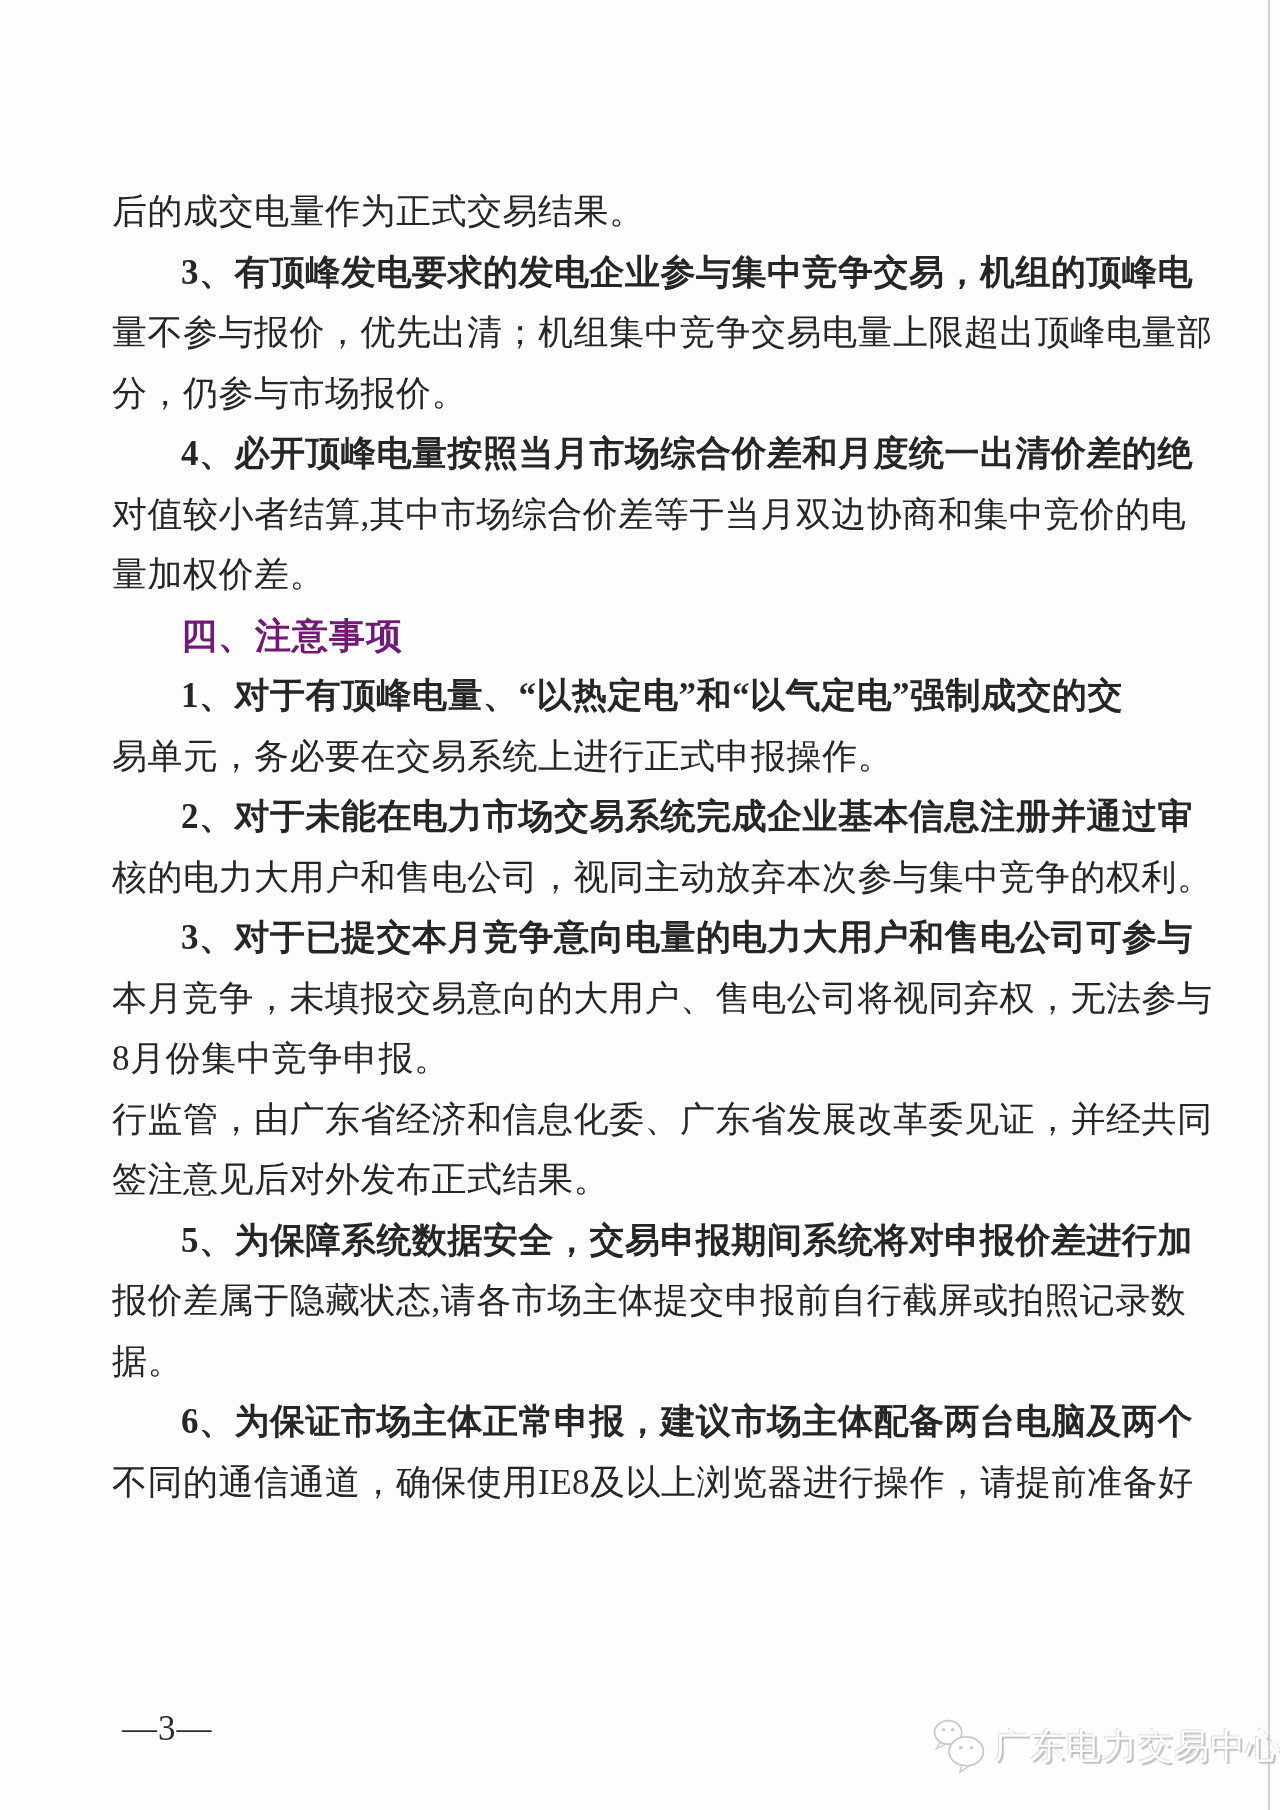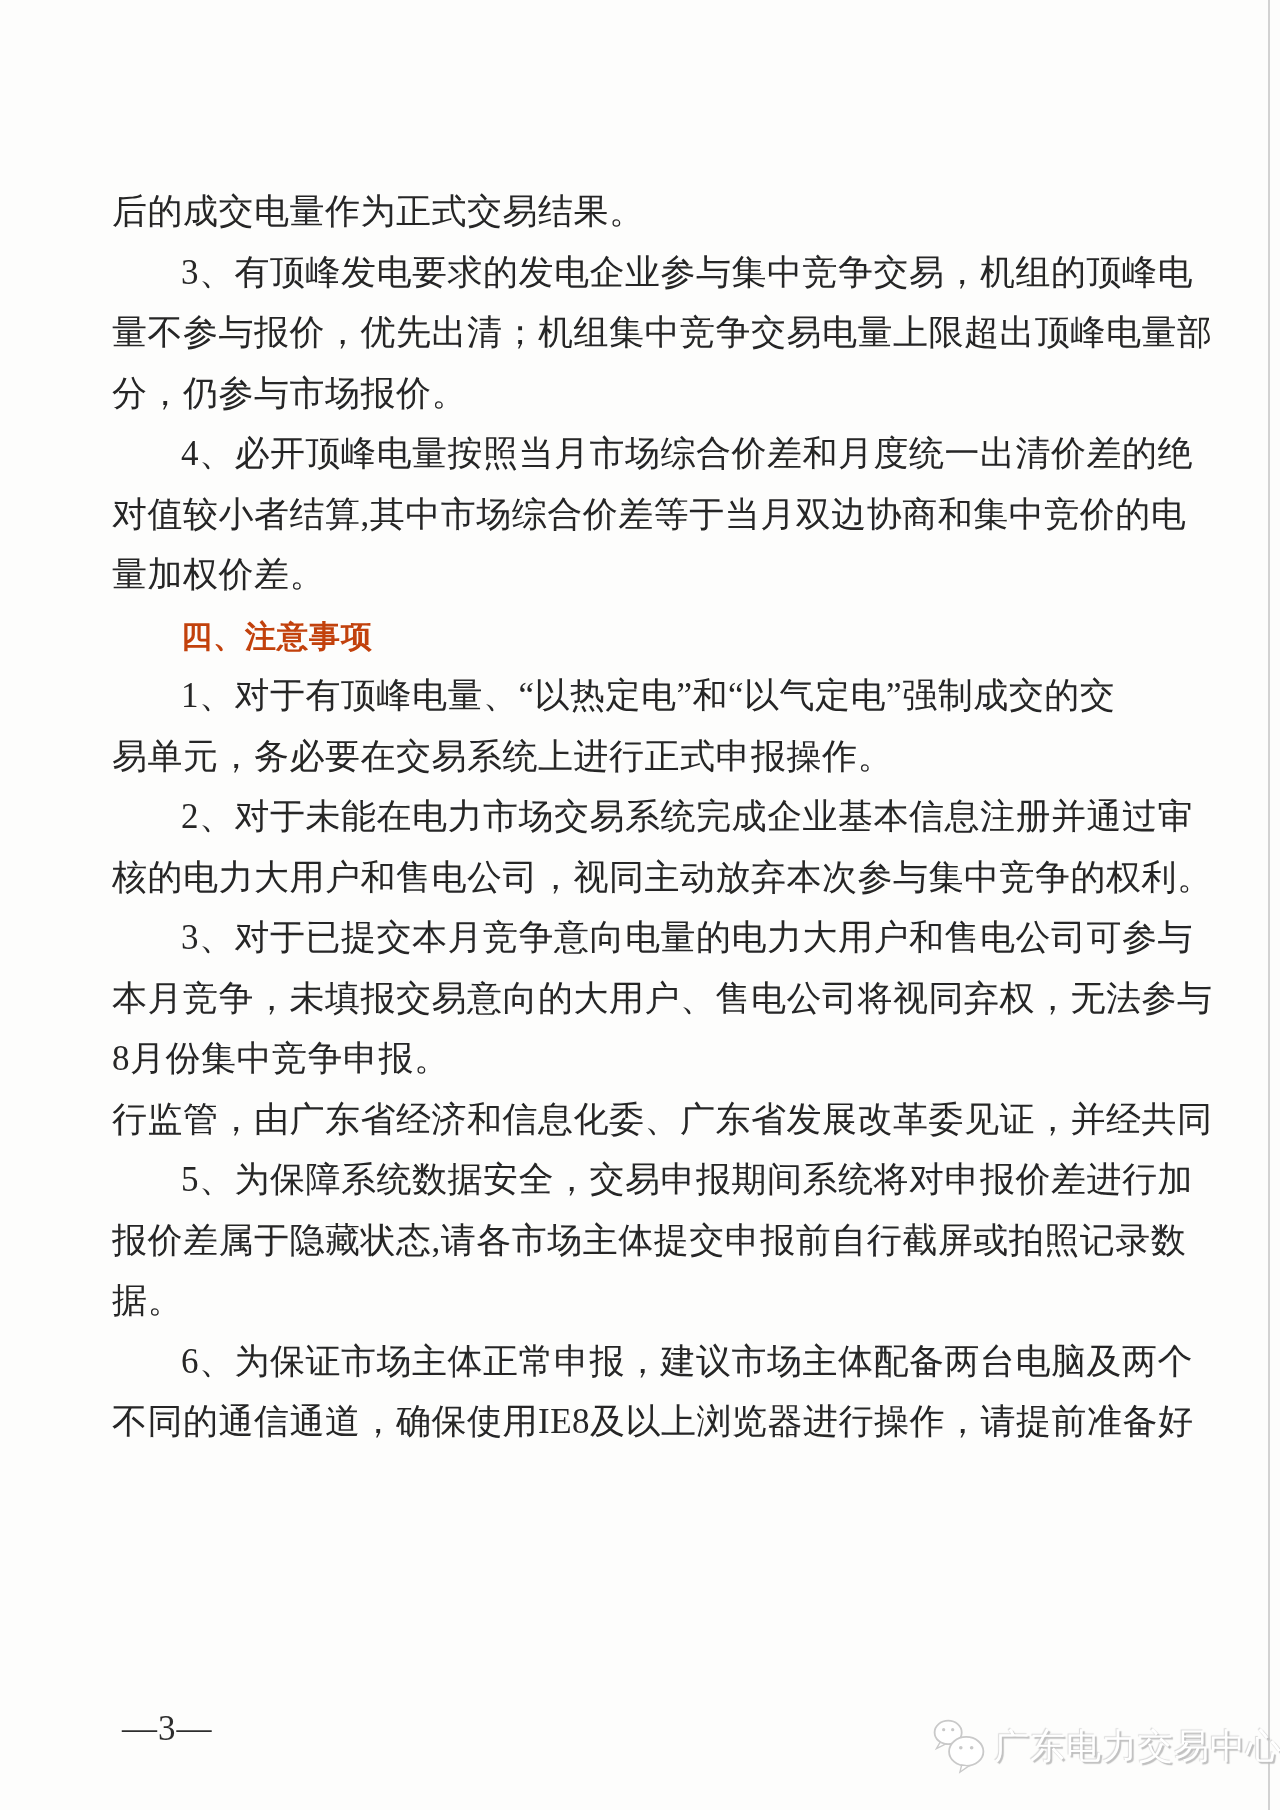--- a/index.html
+++ b/index.html
@@ -24,26 +24,27 @@
   .doc-line {
     height: 60.5px;
     line-height: 60.5px;
     font-size: 35px;
     color: #262626;
     letter-spacing: 0.5px;
     white-space: nowrap;
   }
   .doc-line.indent {
     padding-left: 69px;
+    font-weight: bold;
   }
   .doc-line.heading {
     font-family: "DejaVu Sans", "Liberation Sans", sans-serif;
     font-weight: 700;
-    font-size: 31px;
-    color: #c2410c;
+    font-size: 36px;
+    color: #701a75;
     letter-spacing: 1px;
   }
   .page-number {
     position: absolute;
     left: 122px;
     top: 1705px;
     font-size: 35px;
     line-height: 48px;
     color: #2d2d2d;
     letter-spacing: 1px;
@@ -92,20 +93,21 @@
       <div class="doc-line">量加权价差。</div>
       <div class="doc-line indent heading">四、注意事项</div>
       <div class="doc-line indent">1、对于有顶峰电量、“以热定电”和“以气定电”强制成交的交</div>
       <div class="doc-line">易单元，务必要在交易系统上进行正式申报操作。</div>
       <div class="doc-line indent">2、对于未能在电力市场交易系统完成企业基本信息注册并通过审</div>
       <div class="doc-line">核的电力大用户和售电公司，视同主动放弃本次参与集中竞争的权利。</div>
       <div class="doc-line indent">3、对于已提交本月竞争意向电量的电力大用户和售电公司可参与</div>
       <div class="doc-line">本月竞争，未填报交易意向的大用户、售电公司将视同弃权，无法参与</div>
       <div class="doc-line">8月份集中竞争申报。</div>
       <div class="doc-line">行监管，由广东省经济和信息化委、广东省发展改革委见证，并经共同</div>
+      <div class="doc-line">签注意见后对外发布正式结果。</div>
       <div class="doc-line indent">5、为保障系统数据安全，交易申报期间系统将对申报价差进行加</div>
       <div class="doc-line">报价差属于隐藏状态,请各市场主体提交申报前自行截屏或拍照记录数</div>
       <div class="doc-line">据。</div>
       <div class="doc-line indent">6、为保证市场主体正常申报，建议市场主体配备两台电脑及两个</div>
       <div class="doc-line">不同的通信通道，确保使用IE8及以上浏览器进行操作，请提前准备好</div>
     </div>
 
   <div class="page-number">—3—</div>
 
   <div class="scan-edge-line"></div>

